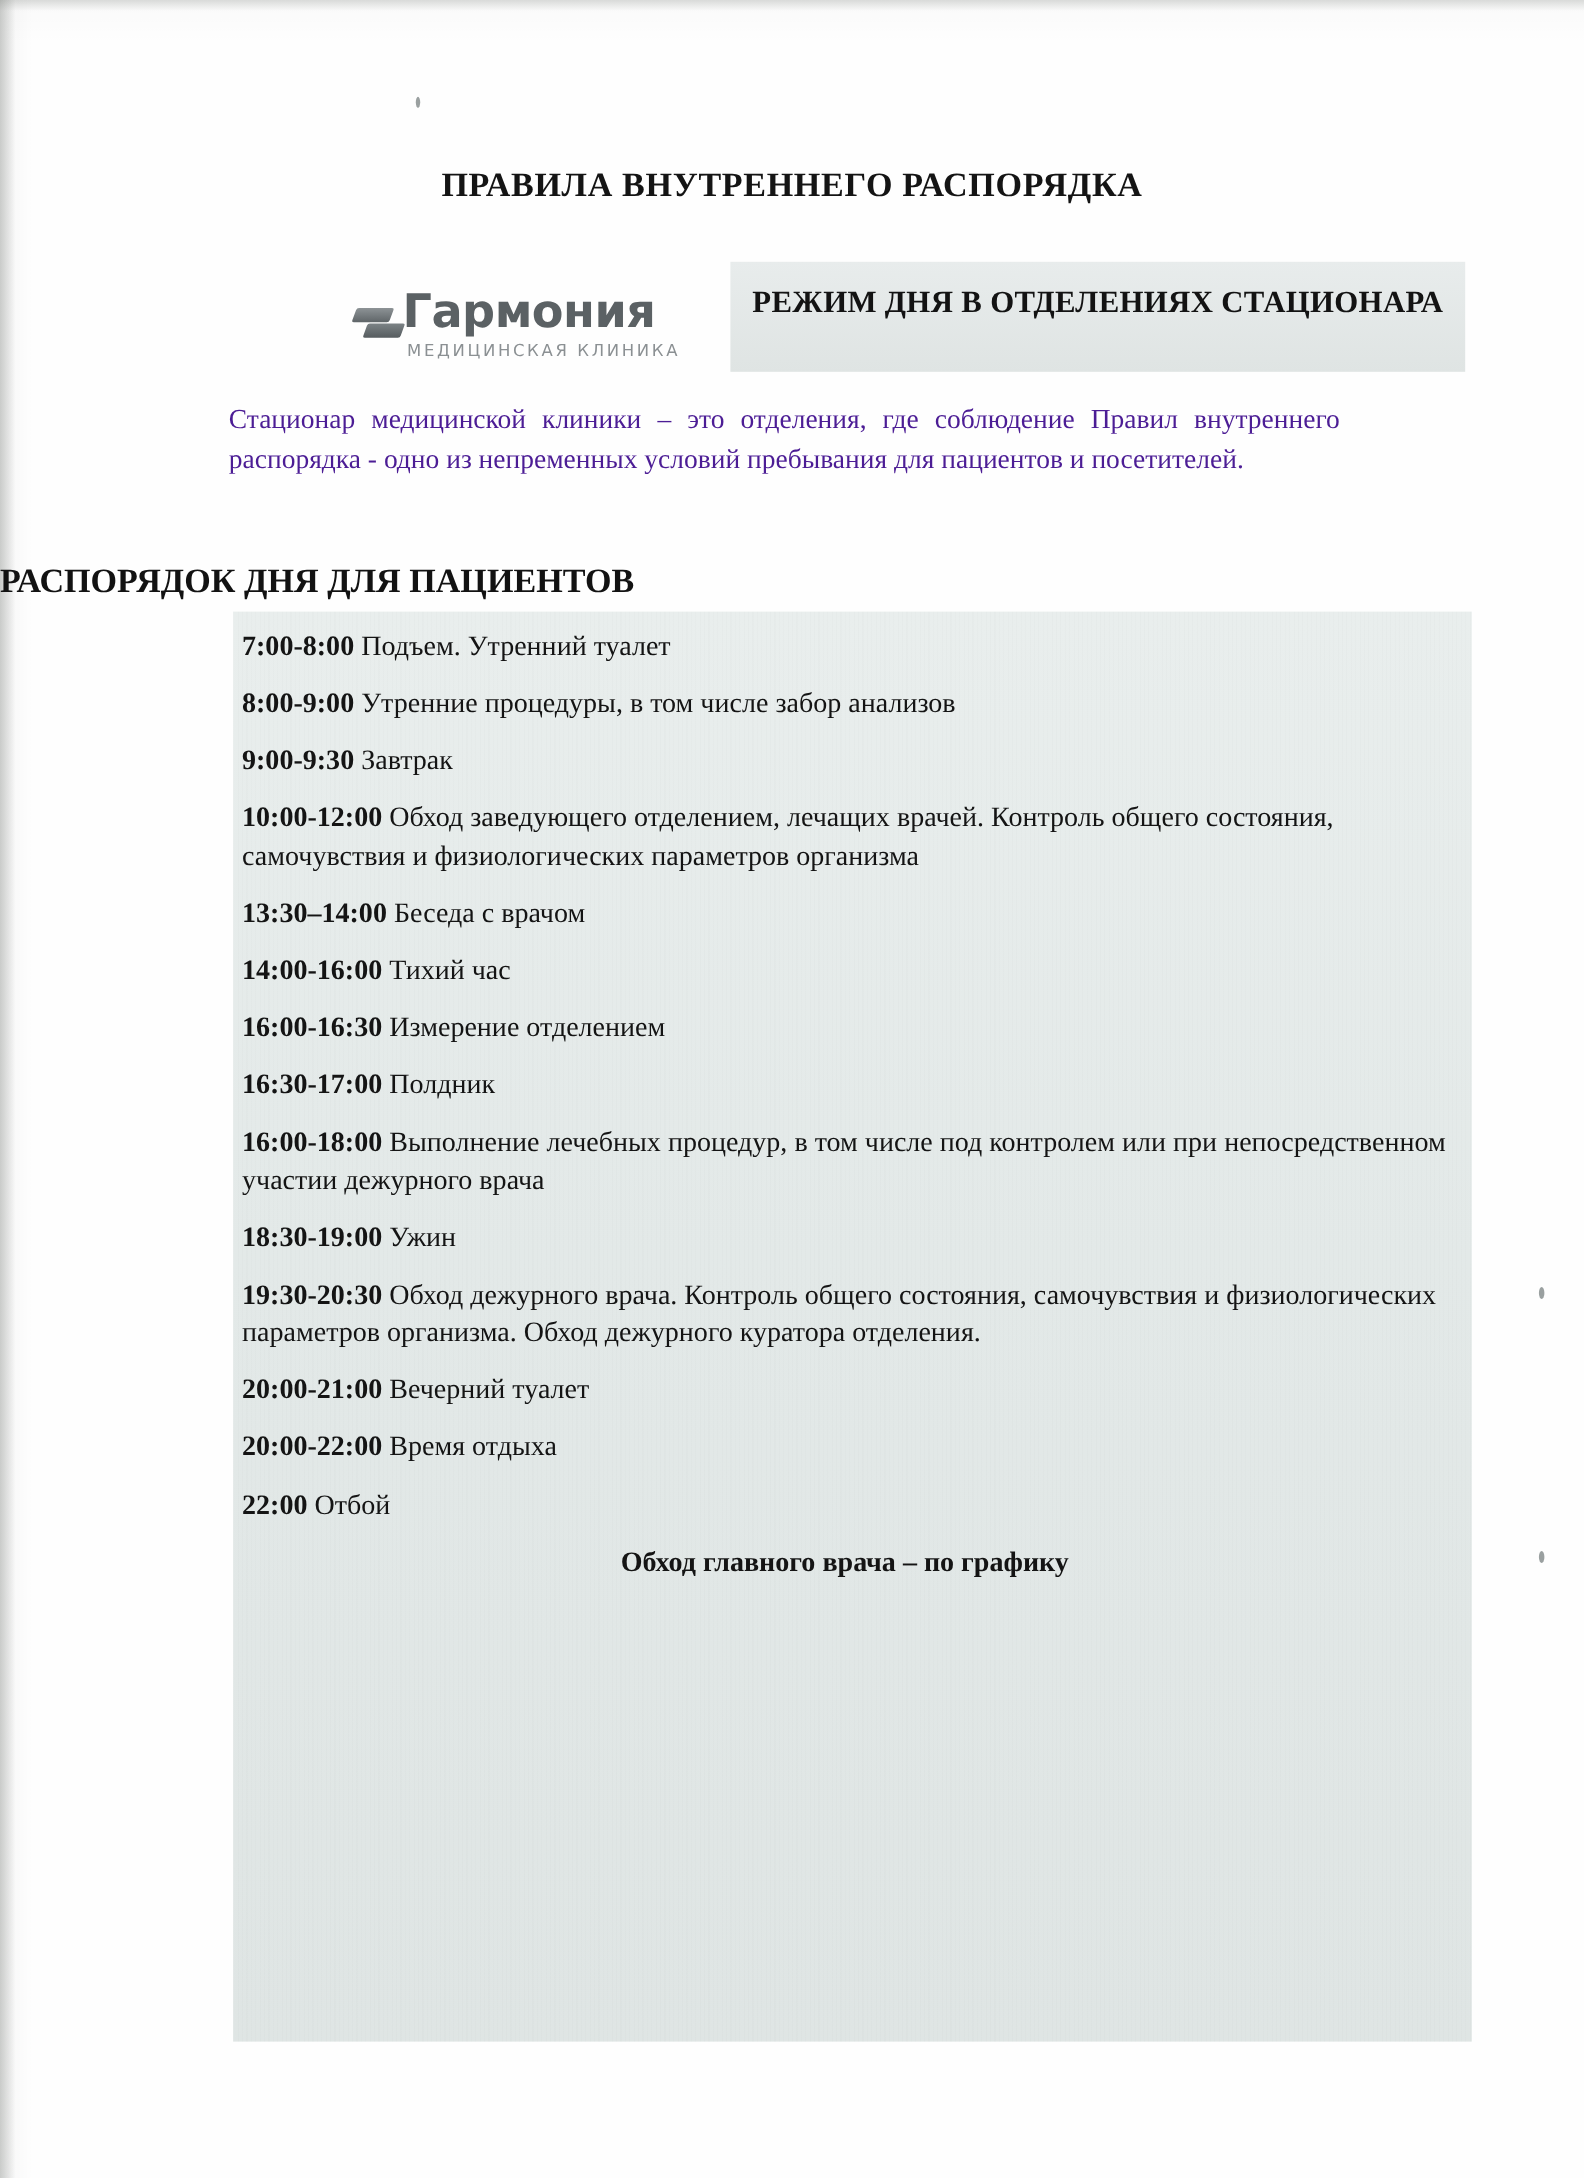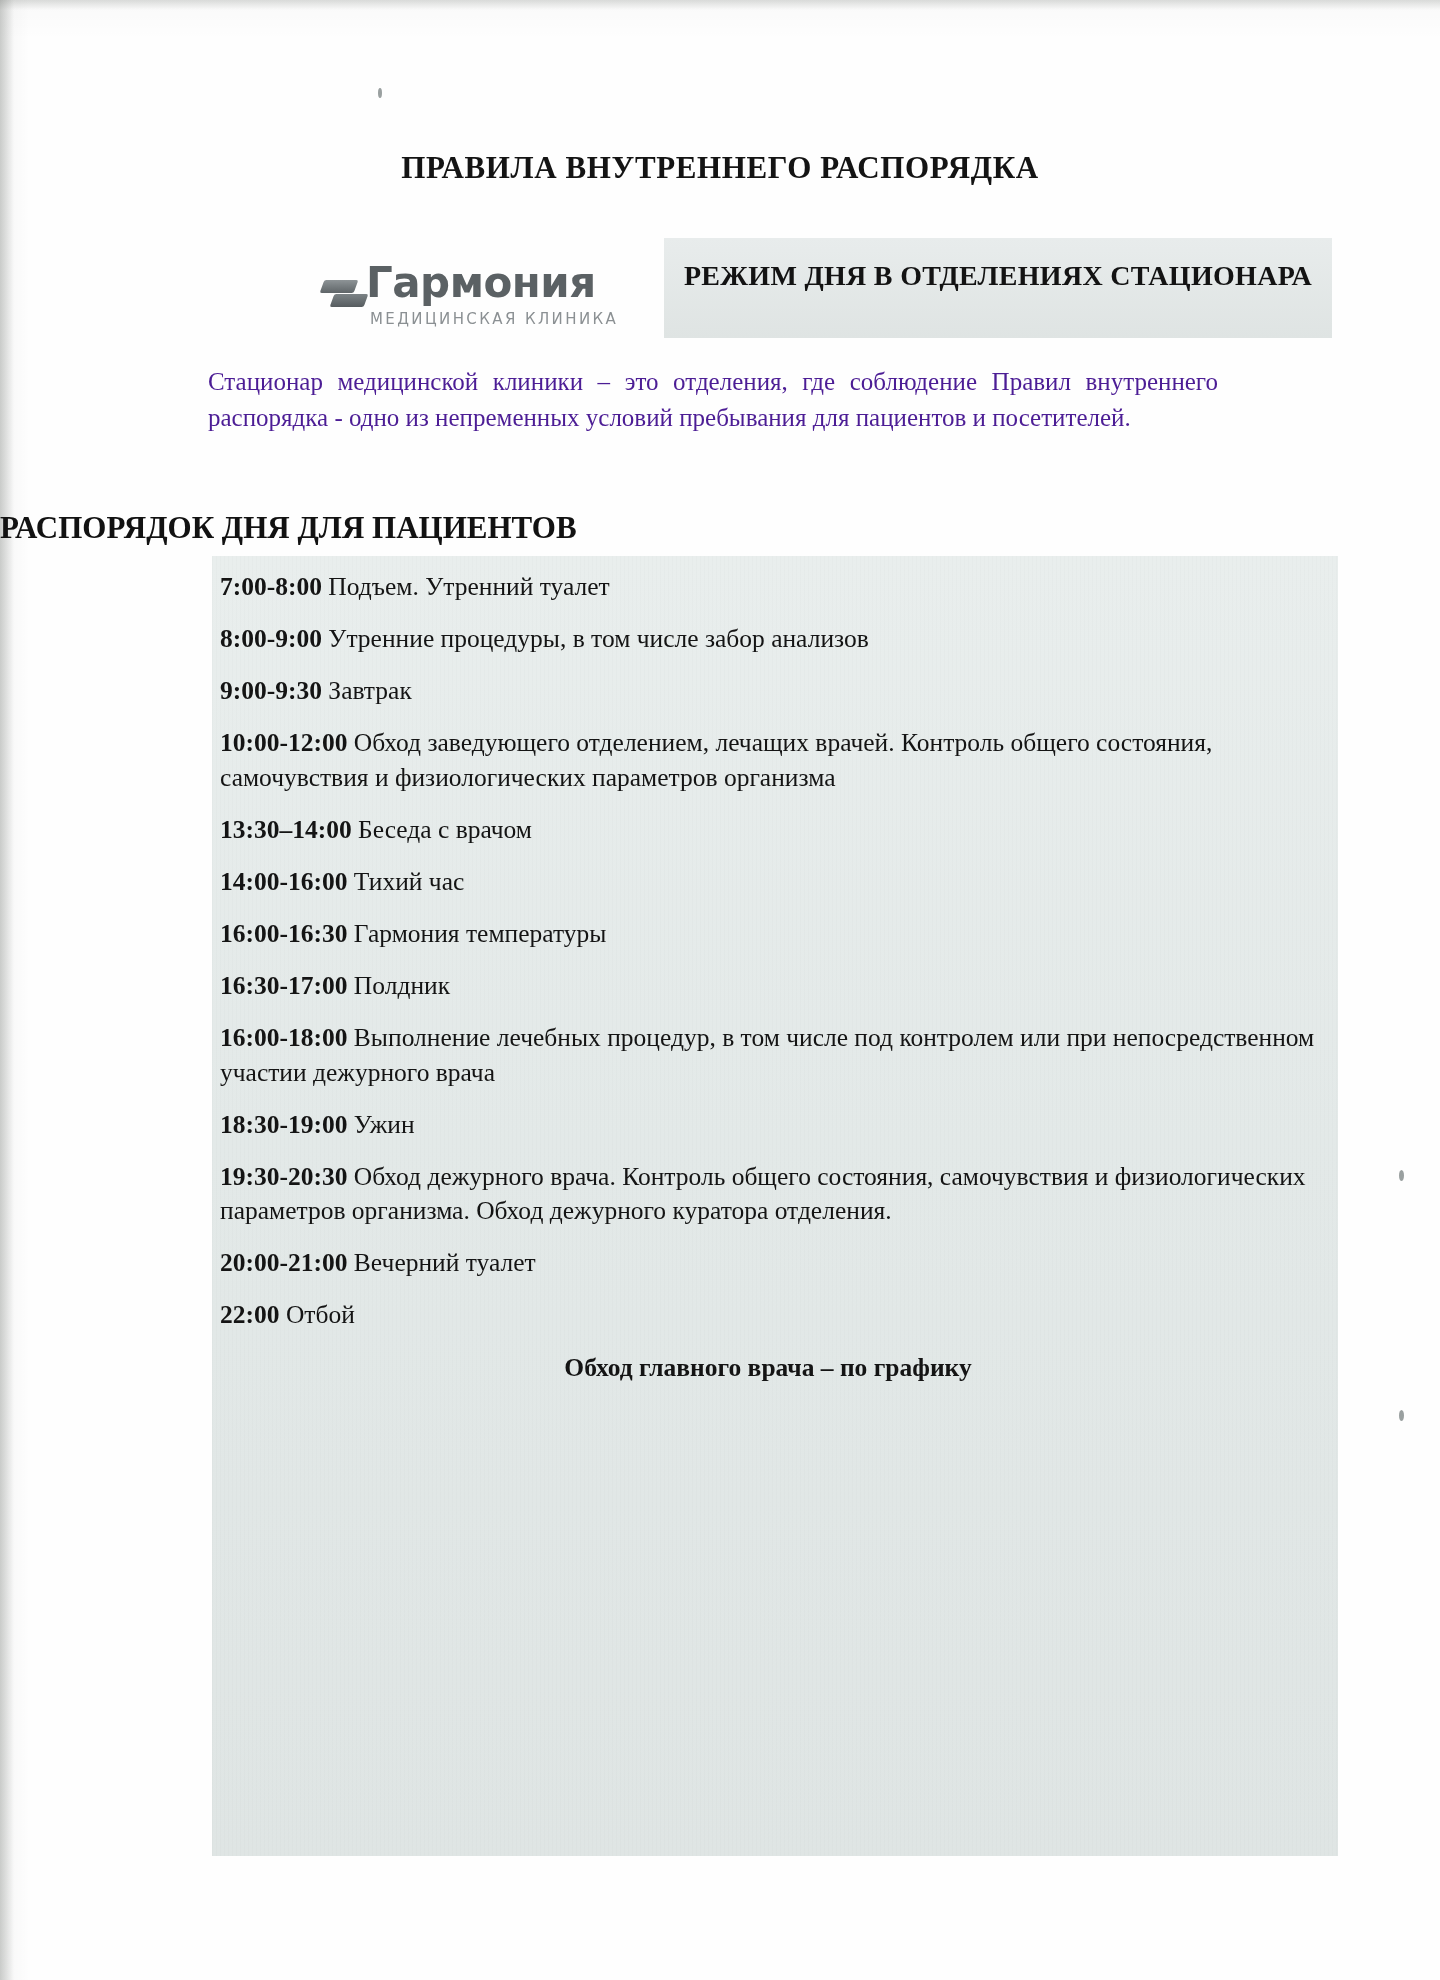--- a/index.html
+++ b/index.html
@@ -233,25 +233,26 @@
 
     <div class="schedule">
       <div class="row"><b>7:00-8:00</b><span> Подъем. Утренний туалет</span></div>
       <div class="row"><b>8:00-9:00</b><span> Утренние процедуры, в том числе забор анализов</span></div>
       <div class="row"><b>9:00-9:30</b><span> Завтрак</span></div>
       <div class="row"><b>10:00-12:00</b><span> Обход заведующего отделением, лечащих врачей. Контроль общего состояния, самочувствия и физиологических параметров организма</span></div>
 
 
       <div class="row"><b>13:30–14:00</b><span> Беседа с врачом</span></div>
       <div class="row"><b>14:00-16:00</b><span> Тихий час</span></div>
-      <div class="row"><b>16:00-16:30</b><span> Гармония температуры</span></div>
+      <div class="row"><b>16:00-16:30</b><span> Измерение отделением</span></div>
       <div class="row"><b>16:30-17:00</b><span> Полдник</span></div>
       <div class="row"><b>16:00-18:00</b><span> Выполнение лечебных процедур, в том числе под контролем или при непосредственном участии дежурного врача</span></div>
       <div class="row"><b>18:30-19:00</b><span> Ужин</span></div>
       <div class="row"><b>19:30-20:30</b><span> Обход дежурного врача. Контроль общего состояния, самочувствия и физиологических параметров организма. Обход дежурного куратора отделения.</span></div>
       <div class="row"><b>20:00-21:00</b><span> Вечерний туалет</span></div>
+      <div class="row"><b>20:00-22:00</b><span> Время отдыха</span></div>
       <div class="row"><b>22:00</b><span> Отбой</span></div>
 
       <div class="row final">Обход главного врача – по графику</div>
     </div>
 
   </div>
 </div>
 
 </body></html>

